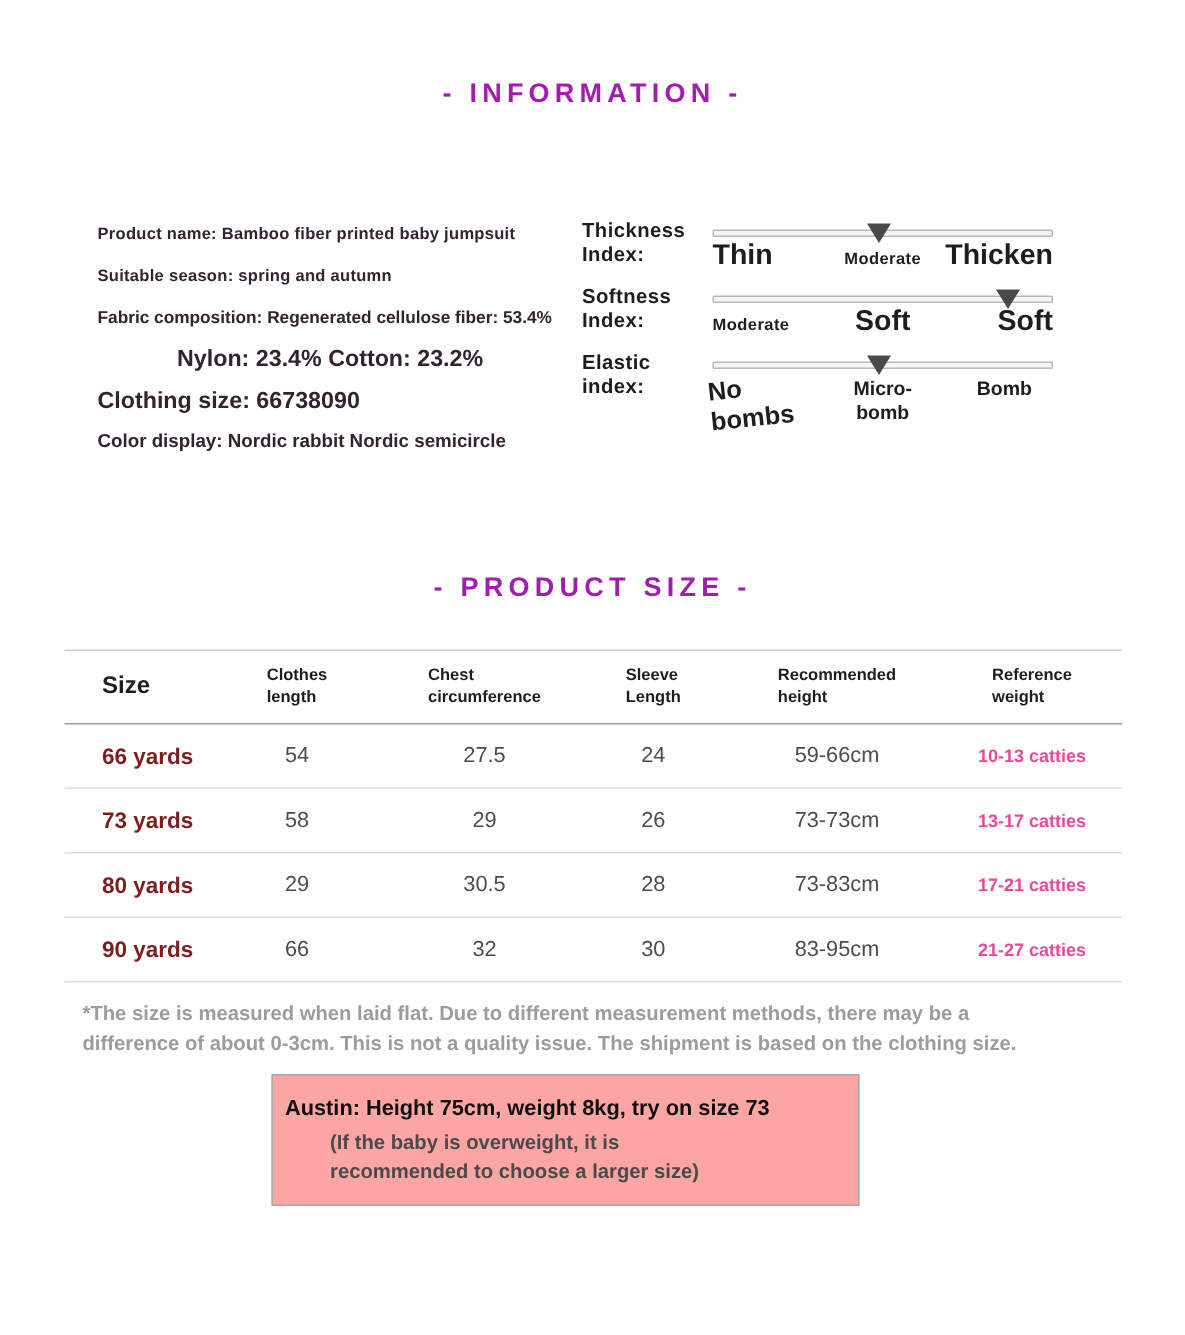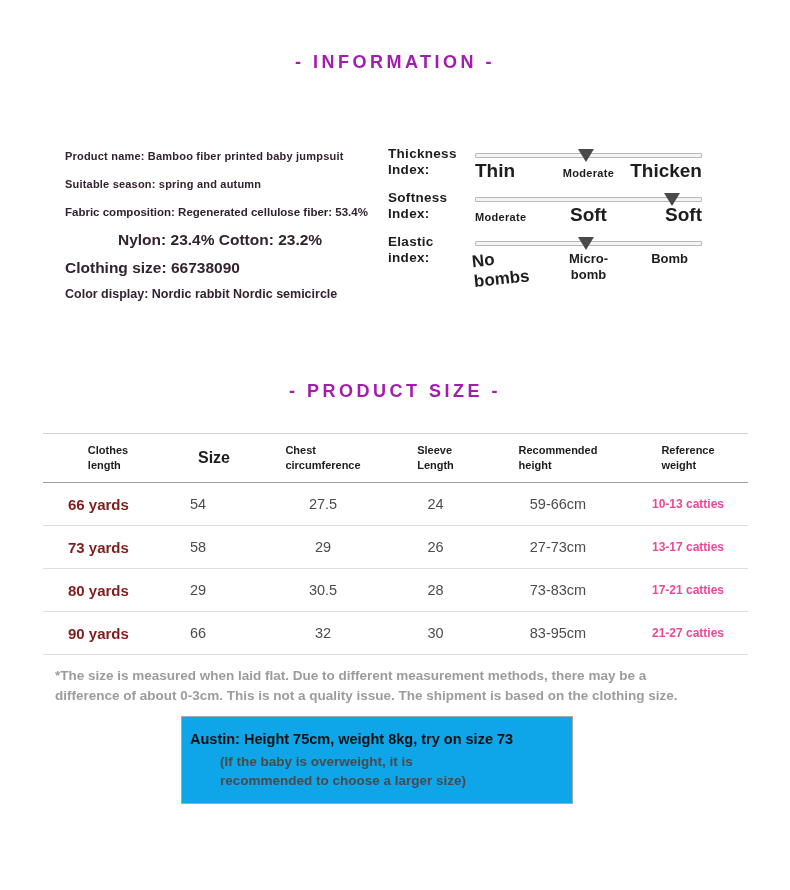--- a/index.html
+++ b/index.html
@@ -66,21 +66,21 @@
 
   
   .footnote {
     position: absolute; left: 55px; top: 666px; width: 690px;
     font-size: 13.5px; font-weight: bold; color: #9c9c9c; line-height: 1.48; white-space: pre-line;
   }
 
   
   .fit-box {
     position: absolute; left: 181px; top: 716px; width: 392px;
-    border: 1px solid #a8a8a8; padding: 14px 10px 13px 8px; background: #0ea5e9;
+    border: 1px solid #a8a8a8; padding: 14px 10px 13px 8px; background: #fca5a5;
   }
   .fit-title { font-size: 14.5px; font-weight: bold; color: #101010; }
   .fit-sub { margin-left: 30px; margin-top: 5px; font-size: 13.5px; font-weight: bold; color: #4a4a4a; line-height: 1.42; white-space: pre-line; }
 </style>
 </head>
 <body>
 
 <div class="page">
 
   <h1 class="section-title" id="info-title">- INFORMATION -</h1>
@@ -141,26 +141,26 @@
         </div>
       </div>
     </div>
 
   </div>
 
   <h1 class="section-title" id="size-title">- PRODUCT SIZE -</h1>
 
   <div class="size-table">
     <div class="t-row t-head">
+      <div class="cell c1 head">
+          <span>Size</span>
+        </div>
       <div class="cell c2 head">
           <span>Clothes
 length</span>
-        </div>
-      <div class="cell c1 head">
-          <span>Size</span>
         </div>
       <div class="cell c3 head">
           <span>Chest
 circumference</span>
         </div>
       <div class="cell c4 head">
           <span>Sleeve
 Length</span>
         </div>
       <div class="cell c5 head">
@@ -180,21 +180,21 @@
       <div class="cell c4 v-num">24</div>
       <div class="cell c5 v-num">59-66cm</div>
       <div class="cell c6 v-weight">10-13 catties</div>
     </div>
 
     <div class="t-row">
       <div class="cell c1 v-size">73 yards</div>
       <div class="cell c2 v-num">58</div>
       <div class="cell c3 v-num">29</div>
       <div class="cell c4 v-num">26</div>
-      <div class="cell c5 v-num">27-73cm</div>
+      <div class="cell c5 v-num">73-73cm</div>
       <div class="cell c6 v-weight">13-17 catties</div>
     </div>
 
     <div class="t-row">
       <div class="cell c1 v-size">80 yards</div>
       <div class="cell c2 v-num">29</div>
       <div class="cell c3 v-num">30.5</div>
       <div class="cell c4 v-num">28</div>
       <div class="cell c5 v-num">73-83cm</div>
       <div class="cell c6 v-weight">17-21 catties</div>

